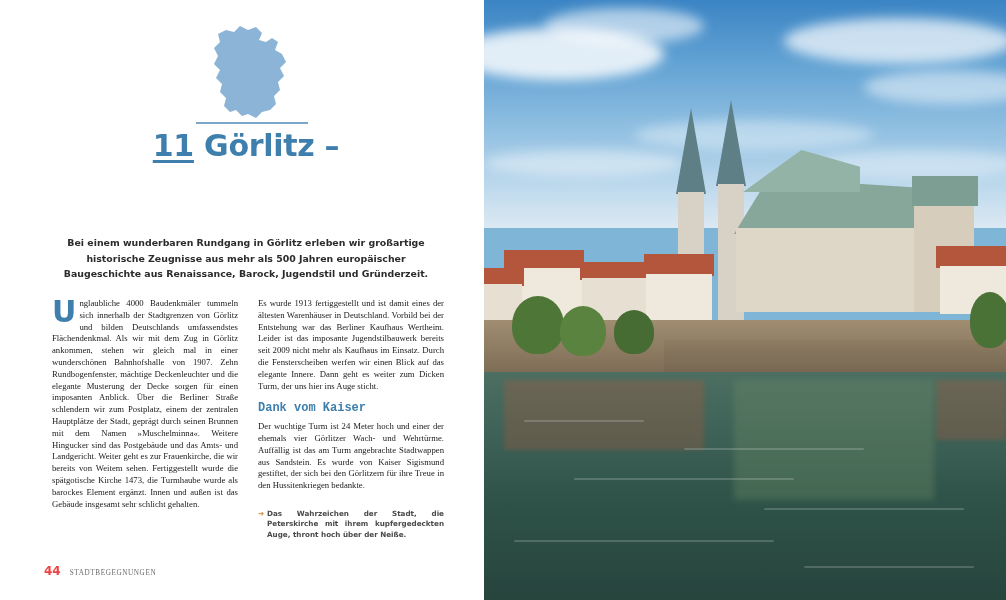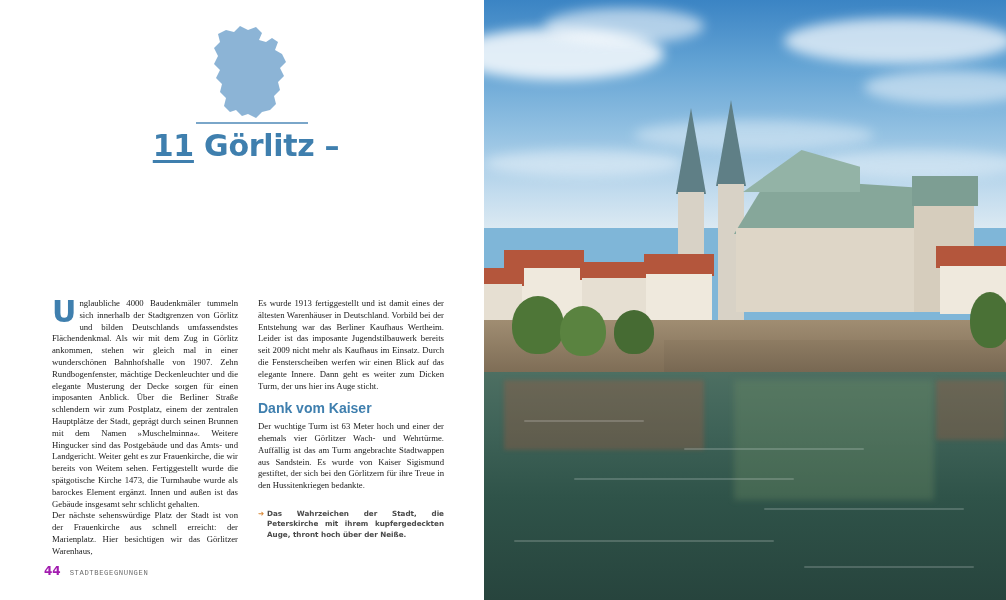--- a/index.html
+++ b/index.html
@@ -109,23 +109,23 @@
   .dropcap {
     float: left;
     font-family: "DejaVu Sans", sans-serif;
     font-weight: bold;
     font-size: 30px;
     line-height: 25px;
     color: #3f7fae;
     margin: 1px 3px 0 0;
   }
   .subhead {
-    font-family: Liberation Sans, sans-serif;
-    font-weight: bold;
-    font-size: 14px;
+    font-family: Liberation Mono, monospace;
+    font-weight: bold;
+    font-size: 12px;
     color: #3f7fae;
     margin: 11px 0 6px 0;
   }
   .caption {
     margin-top: 17px;
     font-family: "DejaVu Sans", sans-serif;
     font-weight: bold;
     font-size: 7.2px;
     line-height: 10.5px;
     color: #4a4a4a;
@@ -144,24 +144,24 @@
     left: 44px;
     bottom: 22px;
     display: flex;
     align-items: baseline;
     gap: 9px;
   }
   .folio {
     font-family: "DejaVu Sans", sans-serif;
     font-weight: bold;
     font-size: 12px;
-    color: #a21caf;
+    color: #ef4444;
   }
   .runninghead {
-    font-family: Liberation Mono, monospace;
+    font-family: Liberation Serif, serif;
     font-size: 7.2px;
     letter-spacing: 0.6px;
     color: #6a6a6a;
     margin-top: 14px;
   }
   
   .right-page {
     position: relative;
     width: 522px;
     height: 600px;
@@ -259,30 +259,30 @@
     </div>
 
     <div class="title-rule"></div>
 
     <div class="chapter-title">
       <span class="num">11</span>
       <span>Görlitz –</span><br>
     </div>
 
 
+    <div class="standfirst">Bei einem wunderbaren Rundgang in Görlitz erleben wir großartige historische Zeugnisse aus mehr als 500 Jahren europäischer Baugeschichte aus Renaissance, Barock, Jugendstil und Gründerzeit.</div>
 
     <div class="columns">
       <div class="col">
         <p class="dropcap-block"><span class="dropcap">U</span><span>nglaubliche 4000 Baudenkmäler tummeln sich innerhalb der Stadtgrenzen von Görlitz und bilden Deutschlands umfassendstes Flächendenkmal. Als wir mit dem Zug in Görlitz ankommen, stehen wir gleich mal in einer wunderschönen Bahnhofshalle von 1907. Zehn Rundbogenfenster, mächtige Deckenleuchter und die elegante Musterung der Decke sorgen für einen imposanten Anblick. Über die Berliner Straße schlendern wir zum Postplatz, einem der zentralen Hauptplätze der Stadt, geprägt durch seinen Brunnen mit dem Namen »Muschelminna«. Weitere Hingucker sind das Postgebäude und das Amts- und Landgericht. Weiter geht es zur Frauenkirche, die wir bereits von Weitem sehen. Fertiggestellt wurde die spätgotische Kirche 1473, die Turmhaube wurde als barockes Element ergänzt. Innen und außen ist das Gebäude insgesamt sehr schlicht gehalten.</span></p>
-        <p>Der nächste sehenswürdige Platz der Stadt ist von der Frauenkirche aus schnell erreicht: der Marienplatz. Hier besichtigen wir das Görlitzer Warenhaus,</p>
       </div>
       <div class="col">
         <p>Es wurde 1913 fertiggestellt und ist damit eines der ältesten Warenhäuser in Deutschland. Vorbild bei der Entstehung war das Berliner Kaufhaus Wertheim. Leider ist das imposante Jugendstilbauwerk bereits seit 2009 nicht mehr als Kaufhaus im Einsatz. Durch die Fensterscheiben werfen wir einen Blick auf das elegante Innere. Dann geht es weiter zum Dicken Turm, der uns hier ins Auge sticht.</p>
         <div class="subhead">Dank vom Kaiser</div>
-        <p>Der wuchtige Turm ist 63 Meter hoch und einer der ehemals vier Görlitzer Wach- und Wehrtürme. Auffällig ist das am Turm angebrachte Stadtwappen aus Sandstein. Es wurde von Kaiser Sigismund gestiftet, der sich bei den Görlitzern für ihre Treue in den Hussitenkriegen bedankte.</p>
+        <p>Der wuchtige Turm ist 24 Meter hoch und einer der ehemals vier Görlitzer Wach- und Wehrtürme. Auffällig ist das am Turm angebrachte Stadtwappen aus Sandstein. Es wurde von Kaiser Sigismund gestiftet, der sich bei den Görlitzern für ihre Treue in den Hussitenkriegen bedankte.</p>
         <div class="caption">
           <span class="arrow">➜</span>
           <span>Das Wahrzeichen der Stadt, die Peterskirche mit ihrem kupfergedeckten Auge, thront hoch über der Neiße.</span>
         </div>
       </div>
     </div>
 
     <div class="footer">
       <span class="folio">44</span>
       <span class="runninghead">STADTBEGEGNUNGEN</span>

